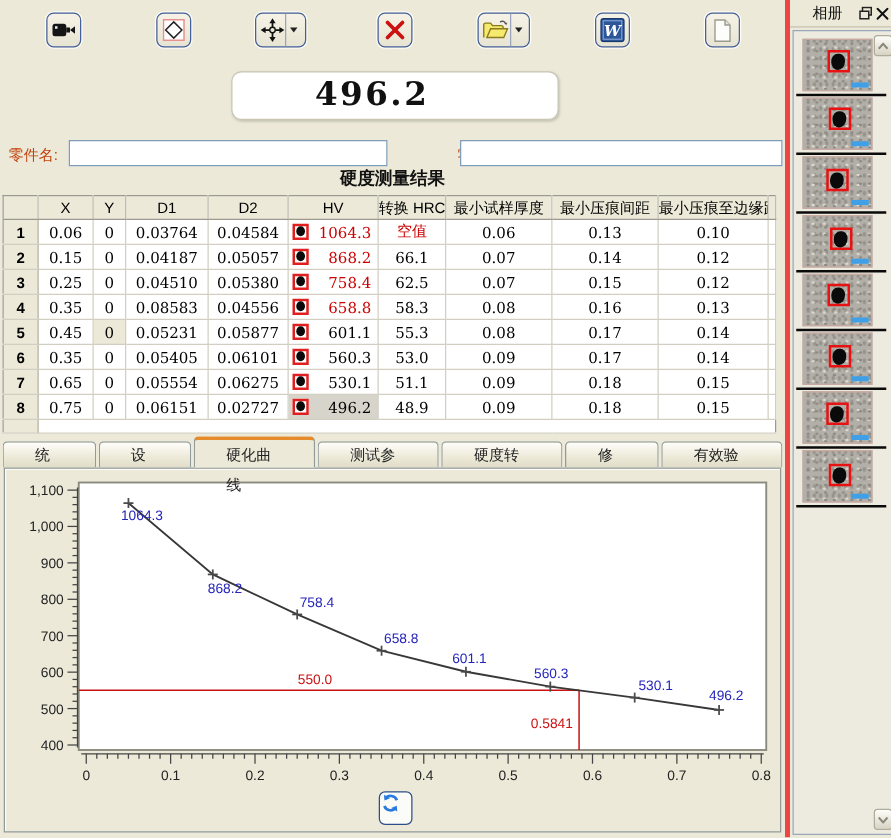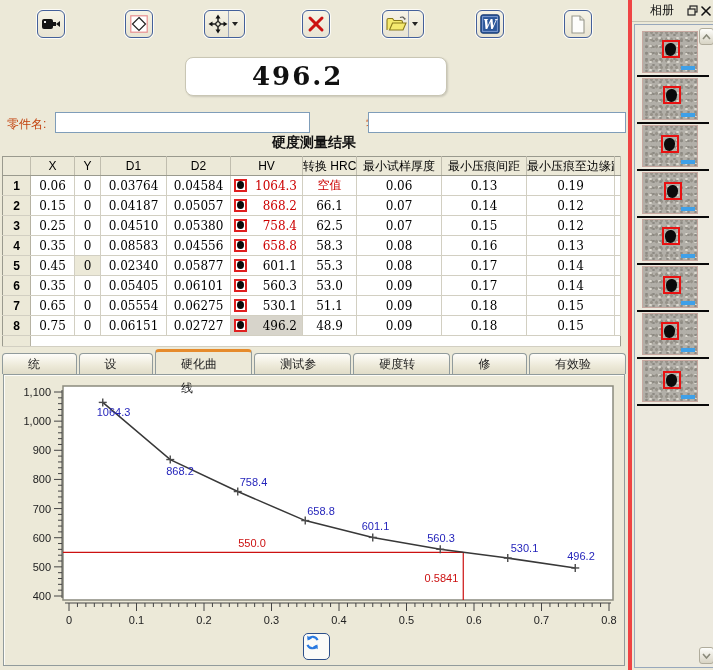--- a/index.html
+++ b/index.html
@@ -215,21 +215,21 @@
             <td>0.04584</td>
             <td class="hvcell">
               <div class="hvwrap">
                 <span class="hvicon"></span>
                 <span class="hvval red">1064.3</span>
               </div>
             </td>
             <td class="red">空值</td>
             <td>0.06</td>
             <td>0.13</td>
-            <td>0.19</td>
+            <td>0.10</td>
             <td></td>
           </tr>
           <tr>
             <td class="rowhdr">2</td>
             <td>0.15</td>
             <td>0</td>
             <td>0.04187</td>
             <td>0.05057</td>
             <td class="hvcell">
               <div class="hvwrap">
@@ -276,21 +276,21 @@
             <td>58.3</td>
             <td>0.08</td>
             <td>0.16</td>
             <td>0.13</td>
             <td></td>
           </tr>
           <tr>
             <td class="rowhdr">5</td>
             <td>0.45</td>
             <td class="sel-beige">0</td>
-            <td>0.02340</td>
+            <td>0.05231</td>
             <td>0.05877</td>
             <td class="hvcell">
               <div class="hvwrap">
                 <span class="hvicon"></span>
                 <span class="hvval">601.1</span>
               </div>
             </td>
             <td>55.3</td>
             <td>0.08</td>
             <td>0.17</td>

